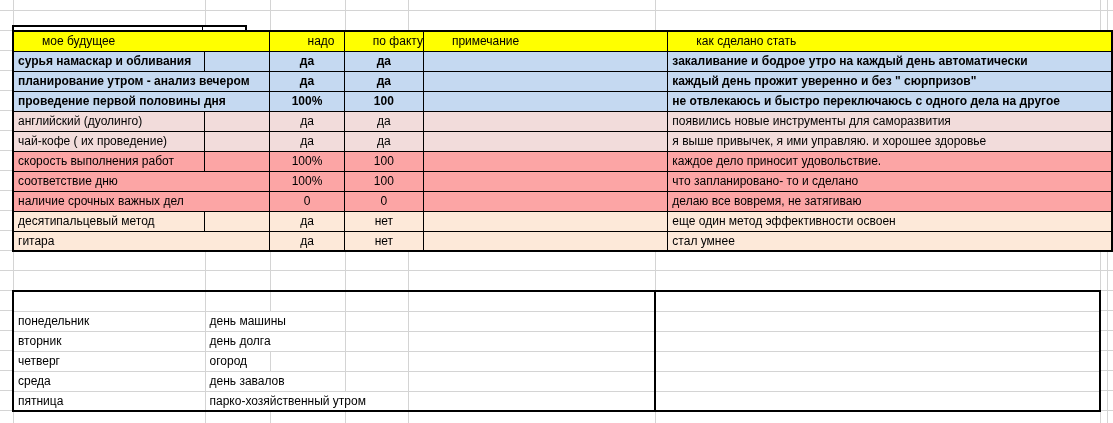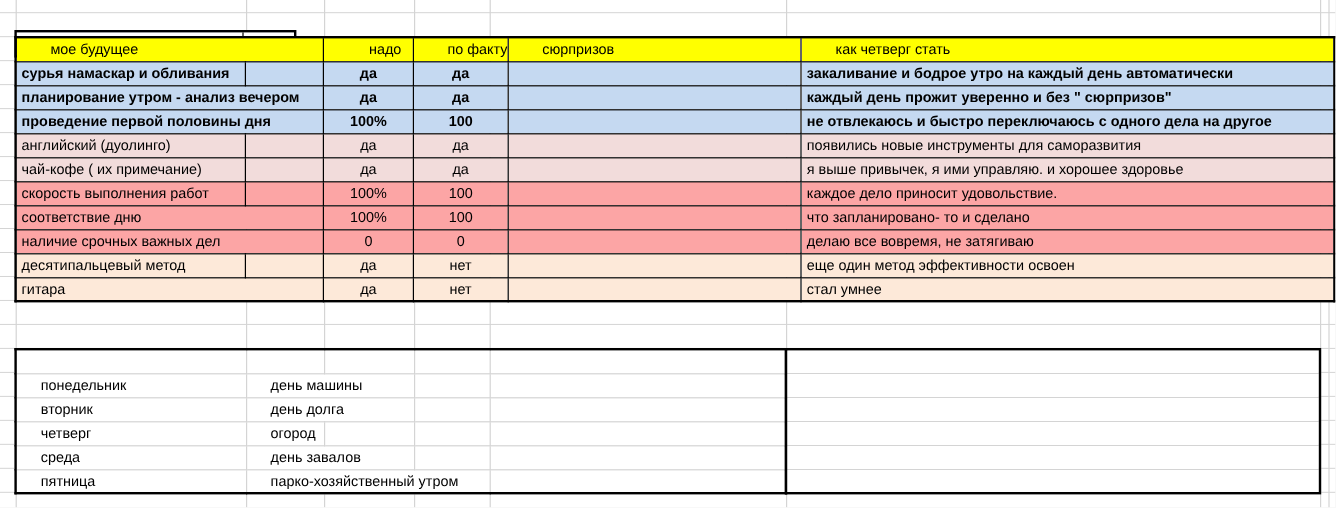--- a/index.html
+++ b/index.html
@@ -45,21 +45,21 @@
   tr.g-peach td { background:#fde9d9; }
 
   
   table.week {
     position:absolute; left:12px; top:290px;
     border-collapse:collapse; table-layout:fixed;
     border:2px solid #000; background:#fff;
   }
   table.week td {
     border:1px solid #d4d4d4; height:20px; overflow:hidden; white-space:nowrap;
-    padding:0 0 0 20px; vertical-align:middle; background:#fff;
+    padding:0 0 0 4px; vertical-align:middle; background:#fff;
   }
 
   
   .weekright {
     position:absolute; left:654px; top:290px; width:447px; height:122px;
     border:2px solid #000;
     background-image:repeating-linear-gradient(to bottom, #ffffff 0 19px, #d4d4d4 19px 20px);
   }
 </style>
 </head>
@@ -89,22 +89,22 @@
         <col style="width:75px">
       <col style="width:63px">
         <col style="width:247px">
         <col style="width:445px">
     </colgroup>
     <tbody id="main-rows">
       <tr class="header">
         <td colspan="2">мое будущее</td>
         <td class="need">надо</td>
         <td class="fact">по факту</td>
-        <td>сюрпризов</td>
-        <td>как четверг стать</td>
+        <td>примечание</td>
+        <td>как сделано стать</td>
       </tr>
     <tr class="g-blue">
           <td class="label" colspan="1">сурья намаскар и обливания</td>
           <td class="bcell" colspan="1"></td>
           <td class="need" colspan="1">да</td>
           <td class="fact" colspan="1">да</td>
           <td class="note" colspan="1"></td>
           <td class="goal" colspan="1">закаливание и бодрое утро на каждый день  автоматически</td>
         </tr>
         <tr class="g-blue">
@@ -123,21 +123,21 @@
         </tr>
         <tr class="g-pink">
           <td class="label" colspan="1">английский (дуолинго)</td>
           <td class="bcell" colspan="1"></td>
           <td class="need" colspan="1">да</td>
           <td class="fact" colspan="1">да</td>
           <td class="note" colspan="1"></td>
           <td class="goal" colspan="1">появились новые инструменты для саморазвития</td>
         </tr>
         <tr class="g-pink">
-          <td class="label" colspan="1">чай-кофе ( их примечание)</td>
+          <td class="label" colspan="1">чай-кофе ( их проведение)</td>
           <td class="bcell" colspan="1"></td>
           <td class="need" colspan="1">да</td>
           <td class="fact" colspan="1">да</td>
           <td class="note" colspan="1"></td>
           <td class="goal" colspan="1">я выше привычек, я ими управляю. и хорошее здоровье</td>
         </tr>
         <tr class="g-green">
           <td class="label" colspan="1">скорость выполнения работ</td>
           <td class="bcell" colspan="1"></td>
           <td class="need" colspan="1">100%</td>

